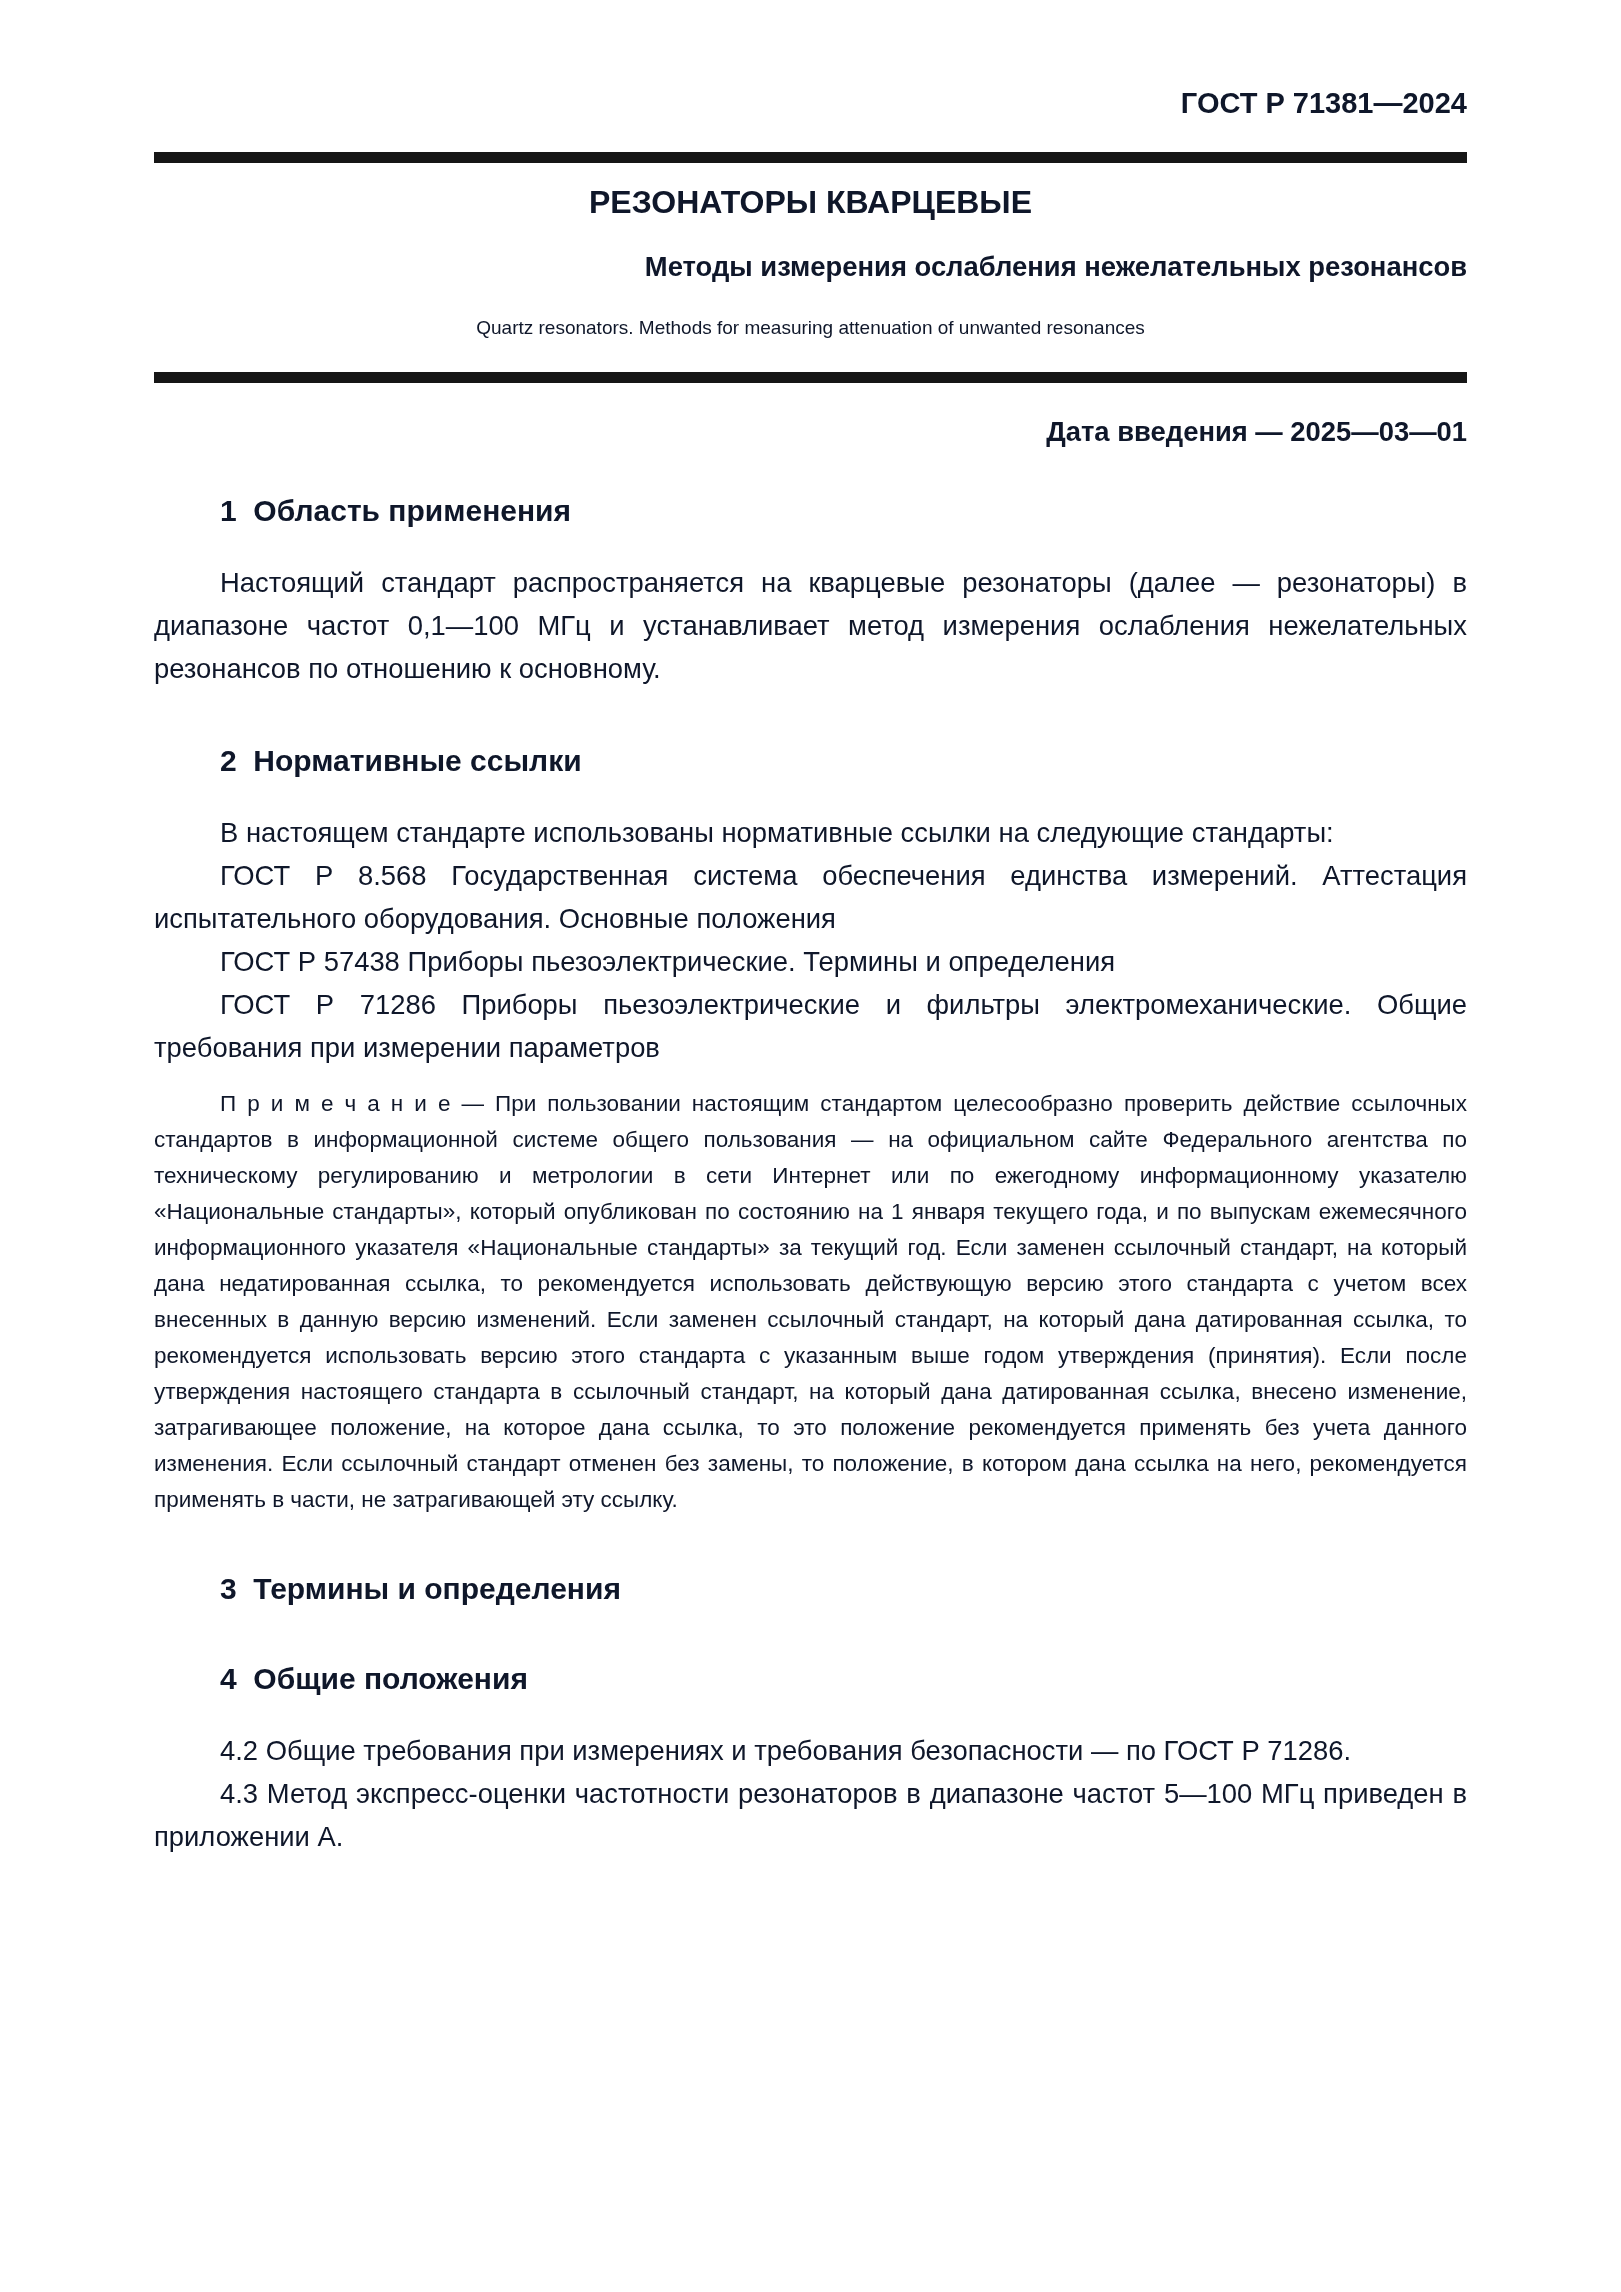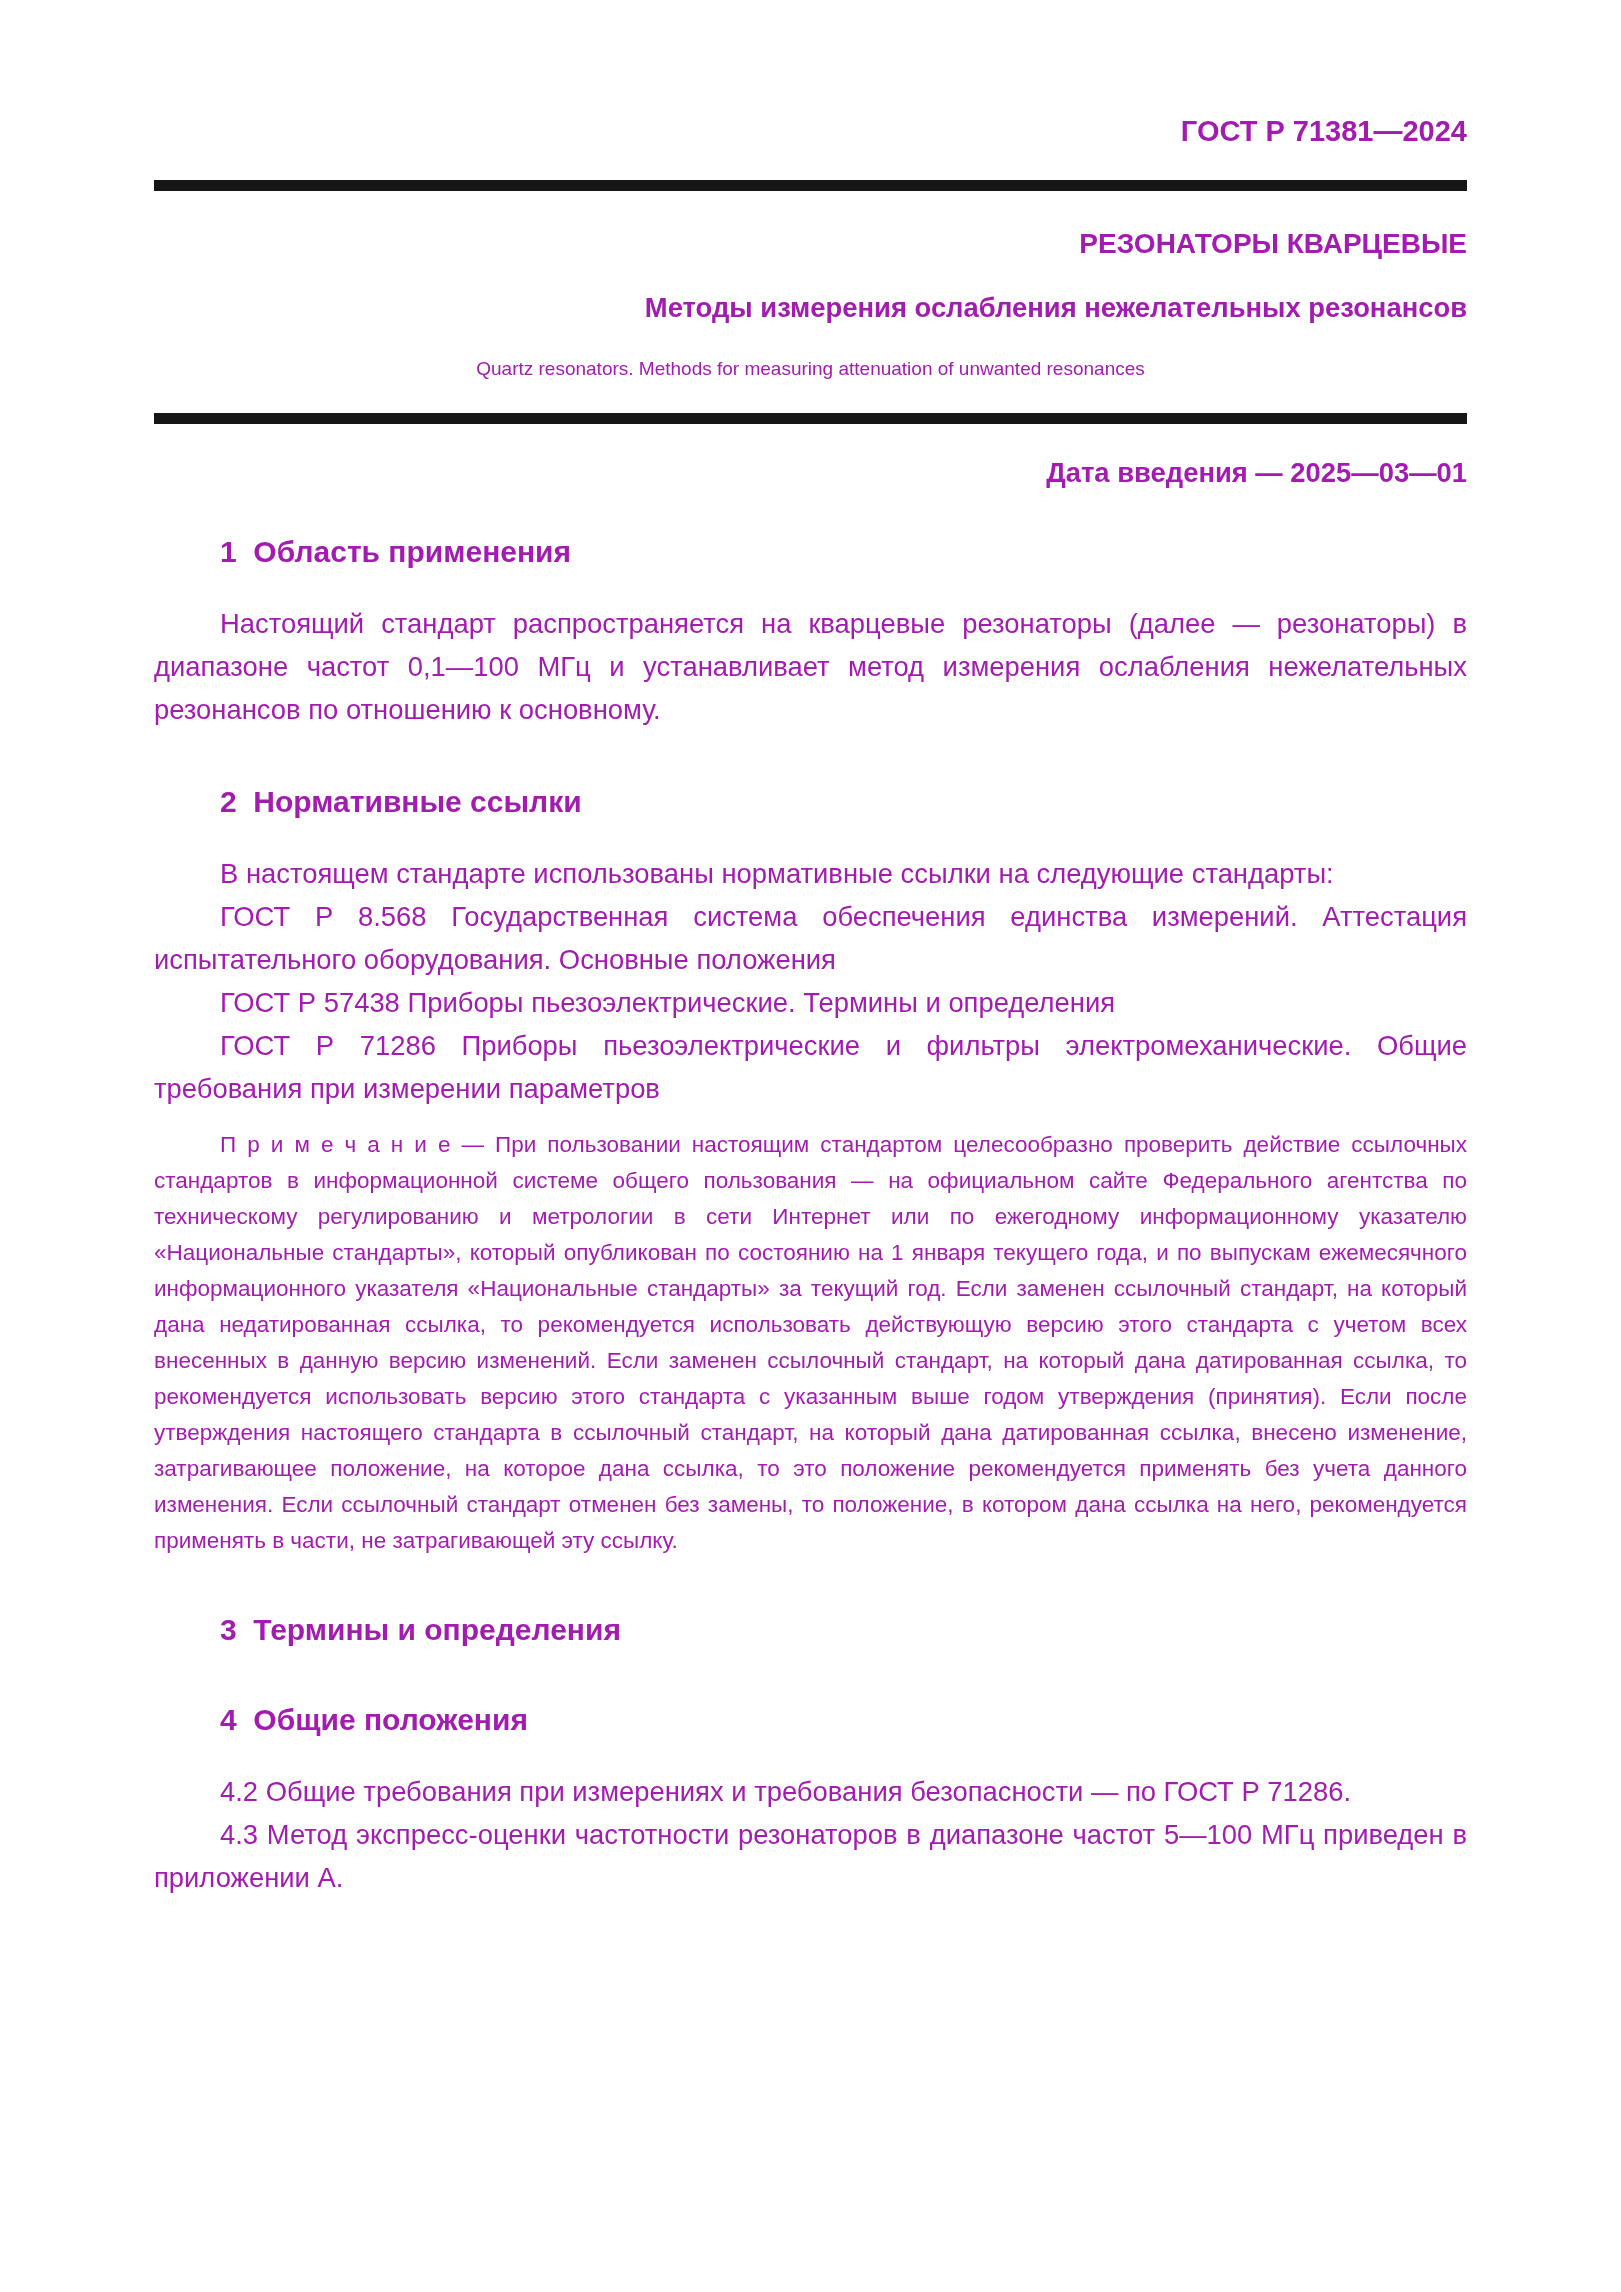--- a/index.html
+++ b/index.html
@@ -1,23 +1,23 @@
 <!DOCTYPE html>
 <html lang="ru"><head>
 <meta charset="utf-8">
 <style>
   html, body { margin: 0; padding: 0; background: #ffffff; }
   .page {
     position: relative;
     width: 1621px;
     height: 1951px;
     box-sizing: border-box;
-    padding: 112px 154px 0 154px;
+    padding: 84px 154px 0 154px;
     background: #ffffff;
-    color: #a21caf;
+    color: #0f172a;
     font-family: "Liberation Sans", "DejaVu Sans", sans-serif;
     overflow: hidden;
   }
   .doc-code {
     text-align: right;
     font-weight: bold;
     font-size: 29px;
     line-height: 39px;
   }
   .banner {
@@ -30,25 +30,25 @@
     white-space: nowrap;
   }
   .banner span { letter-spacing: 9.8px; margin-right: -9.8px; }
   .bar {
     height: 10.8px;
     background: #161616;
     margin-top: 29px;
   }
   .bar.lower { margin-top: 25.5px; }
   .title-main {
-    text-align: right;
+    text-align: center;
     font-weight: bold;
-    font-size: 28px;
+    font-size: 32px;
     line-height: 35px;
-    margin-top: 35px;
+    margin-top: 22px;
   }
   .title-sub {
     text-align: right;
     font-weight: bold;
     font-size: 27.4px;
     line-height: 35px;
     margin-top: 29px;
   }
   .title-en {
     text-align: center;

